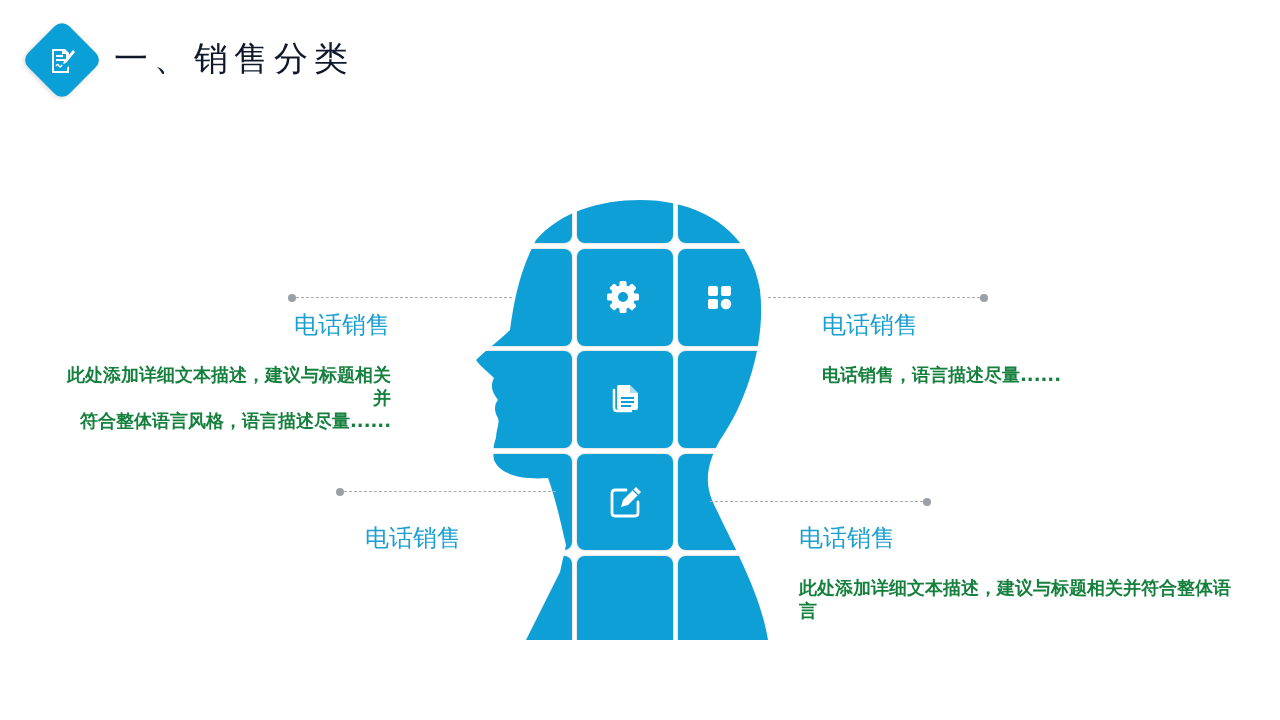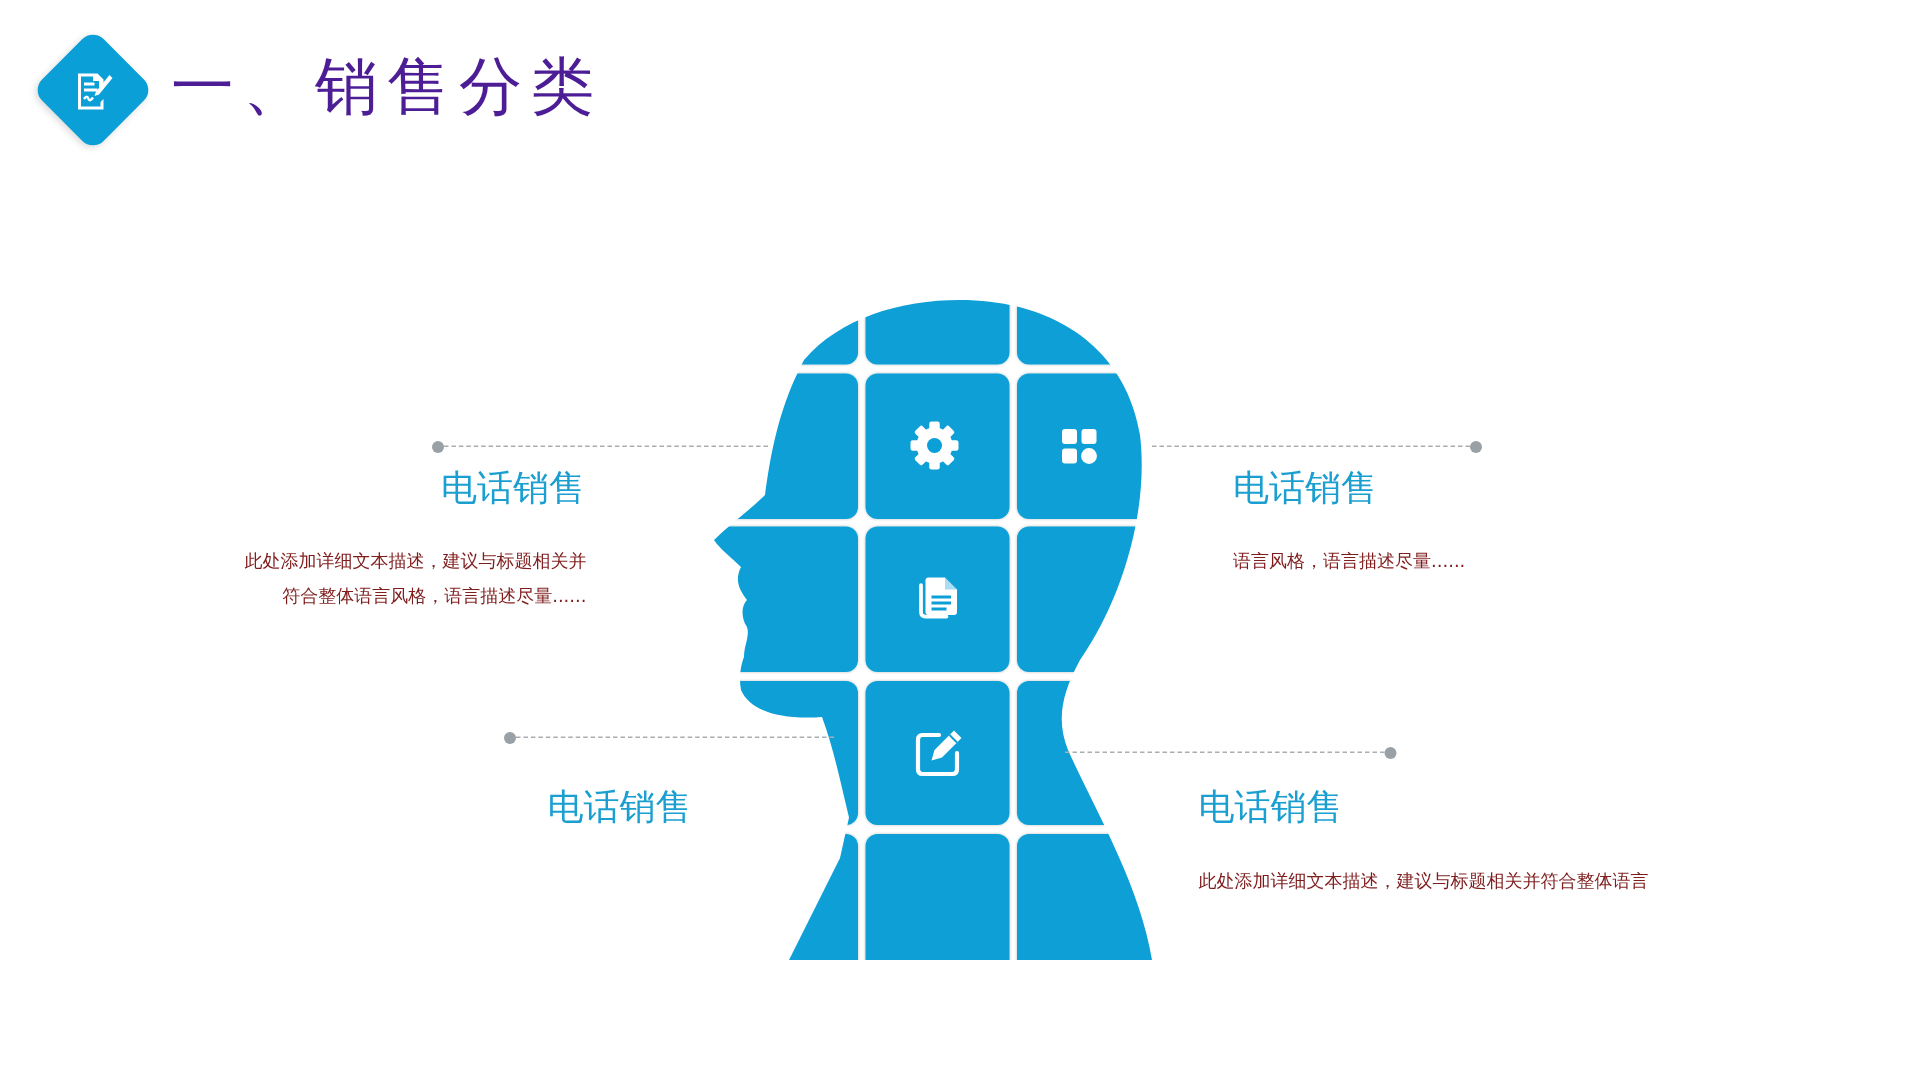--- a/index.html
+++ b/index.html
@@ -12,31 +12,31 @@
     position: absolute; left: 33px; top: 31px; width: 58px; height: 58px;
     background: #0a9fd6; border-radius: 10px; transform: rotate(45deg);
     box-shadow: 0 2px 5px rgba(0,0,0,0.15);
   }
   .header-icon {
     position: absolute; left: 46px; top: 44px; width: 32px; height: 32px;
   }
   .page-title {
     position: absolute; left: 114px; top: 36px;
     font-family: "DejaVu Serif", "Liberation Serif", serif;
-    font-size: 42px; color: #4c1d95; letter-spacing: 6px; line-height: 44px;
+    font-size: 34px; color: #0f172a; letter-spacing: 6px; line-height: 44px;
     white-space: nowrap;
   }
   .head-svg { position: absolute; left: 0; top: 0; width: 1280px; height: 720px; }
   .connector { position: absolute; height: 0; border-top: 1px dashed #a9adb0; }
   .dot { position: absolute; width: 8px; height: 8px; border-radius: 50%; background: #9aa1a6; }
   .card-title {
     position: absolute; font-size: 24px; color: #1a9fd0; line-height: 30px; white-space: nowrap;
   }
   .card-desc {
-    position: absolute; font-size: 12px; color: #7f1d1d; line-height: 23px;
+    position: absolute; font-size: 18px; color: #15803d; line-height: 23px; font-weight: bold;
   }
   .right-align { text-align: right; }
   .left-align { text-align: left; }
 </style>
 </head>
 <body>
 
 <div class="header-badge"></div>
 <svg class="header-icon" viewBox="0 0 32 32">
   <path d="M6 5 h13 l4 4 v6 l-3 3 v-8 h-4 v-3 h-8 v20 h13 v-3 l2 -2 v7 h-17 z" fill="#fff"></path>
@@ -144,21 +144,21 @@
 <div class="connector" style="left:710px; top:501px; width:213px;"></div>
 
 <div class="card-title right-align" style="left:260px; top:310px; width:130px;">电话销售</div>
 <div class="card-desc right-align" style="left:60px; top:363px; width:331px;">
   <div>此处添加详细文本描述，建议与标题相关并</div>
   <div>符合整体语言风格，语言描述尽量......</div>
 </div>
 
 <div class="card-title left-align" style="left:822px; top:310px;">电话销售</div>
 <div class="card-desc left-align" style="left:822px; top:363px; width:400px;">
-  <div>语言风格，语言描述尽量......</div>
+  <div>电话销售，语言描述尽量......</div>
 </div>
 
 <div class="card-title right-align" style="left:330px; top:523px; width:131px;">电话销售</div>
 <div class="card-desc right-align" style="left:40px; top:576px; width:422px;">
 </div>
 
 <div class="card-title left-align" style="left:799px; top:523px;">电话销售</div>
 <div class="card-desc left-align" style="left:799px; top:576px; width:440px;">
   <div>此处添加详细文本描述，建议与标题相关并符合整体语言</div>
 </div>

